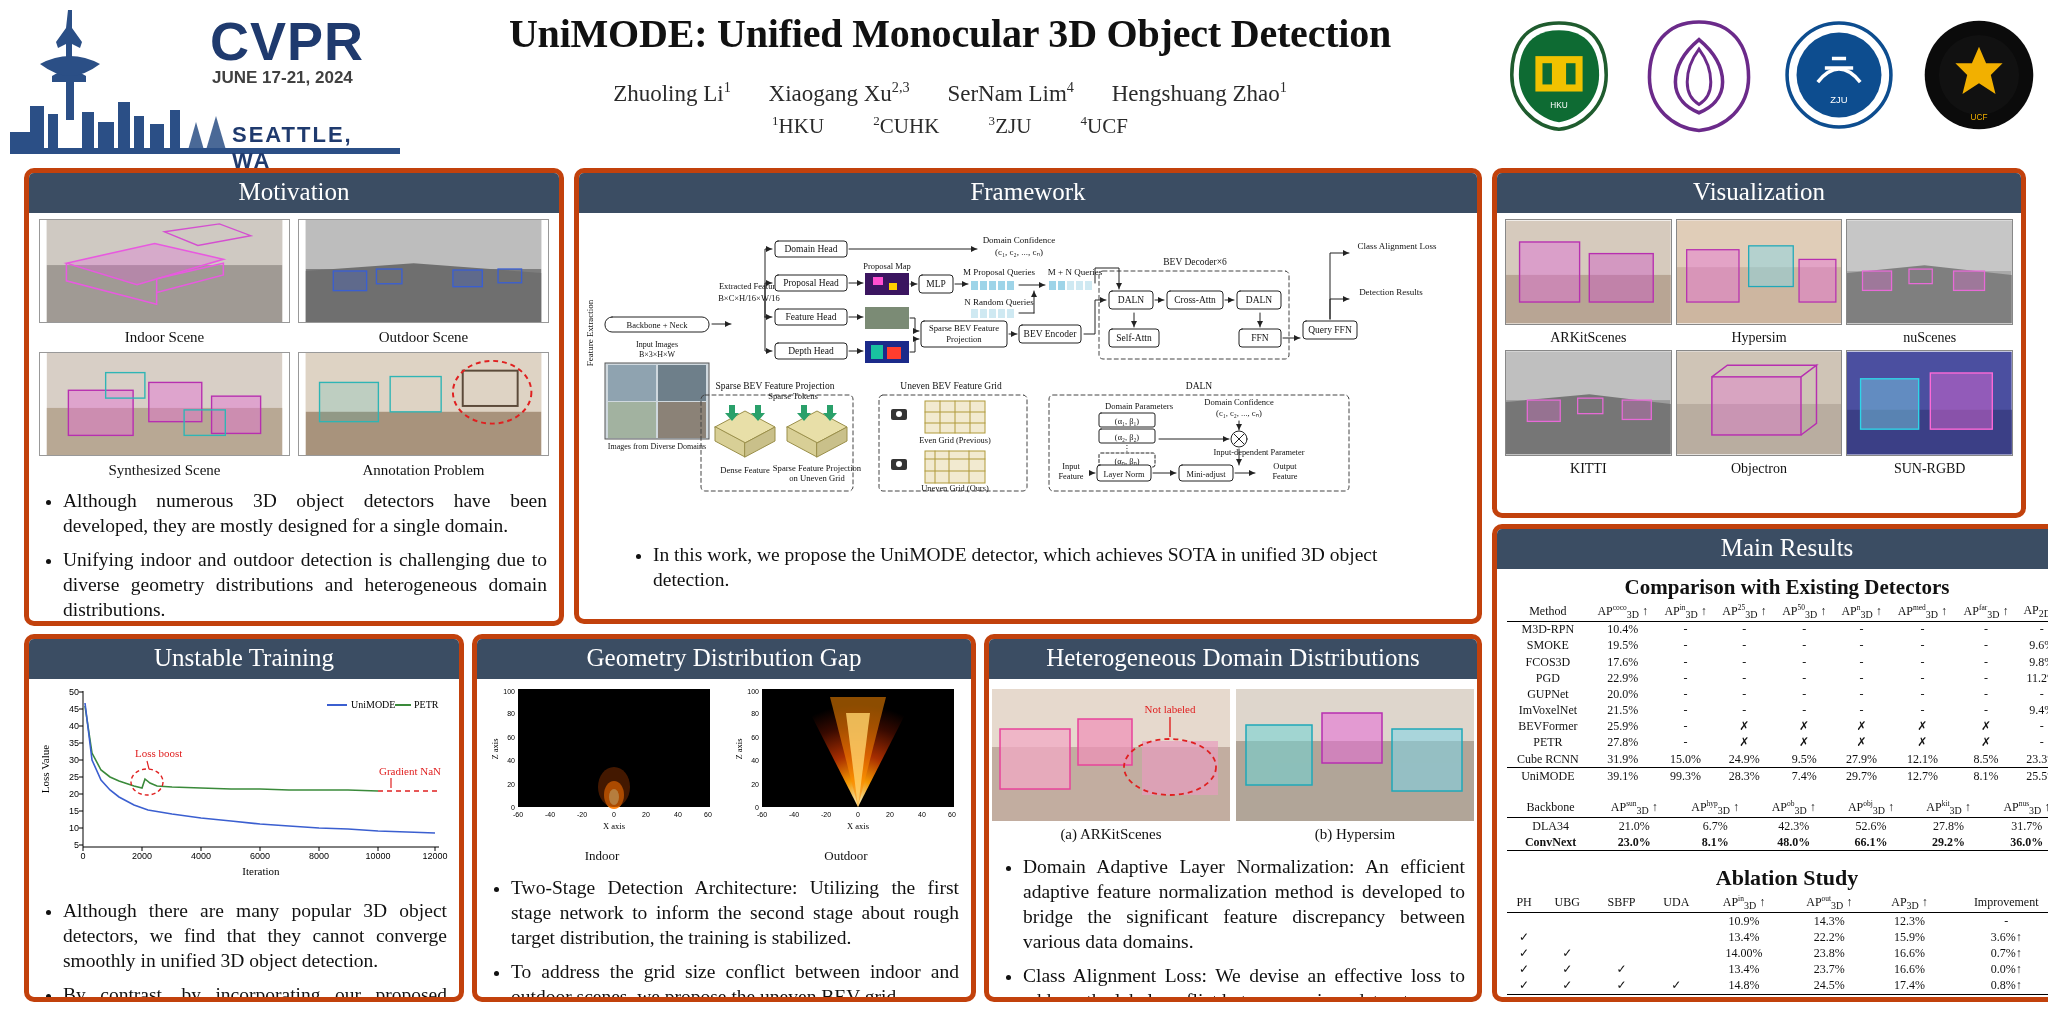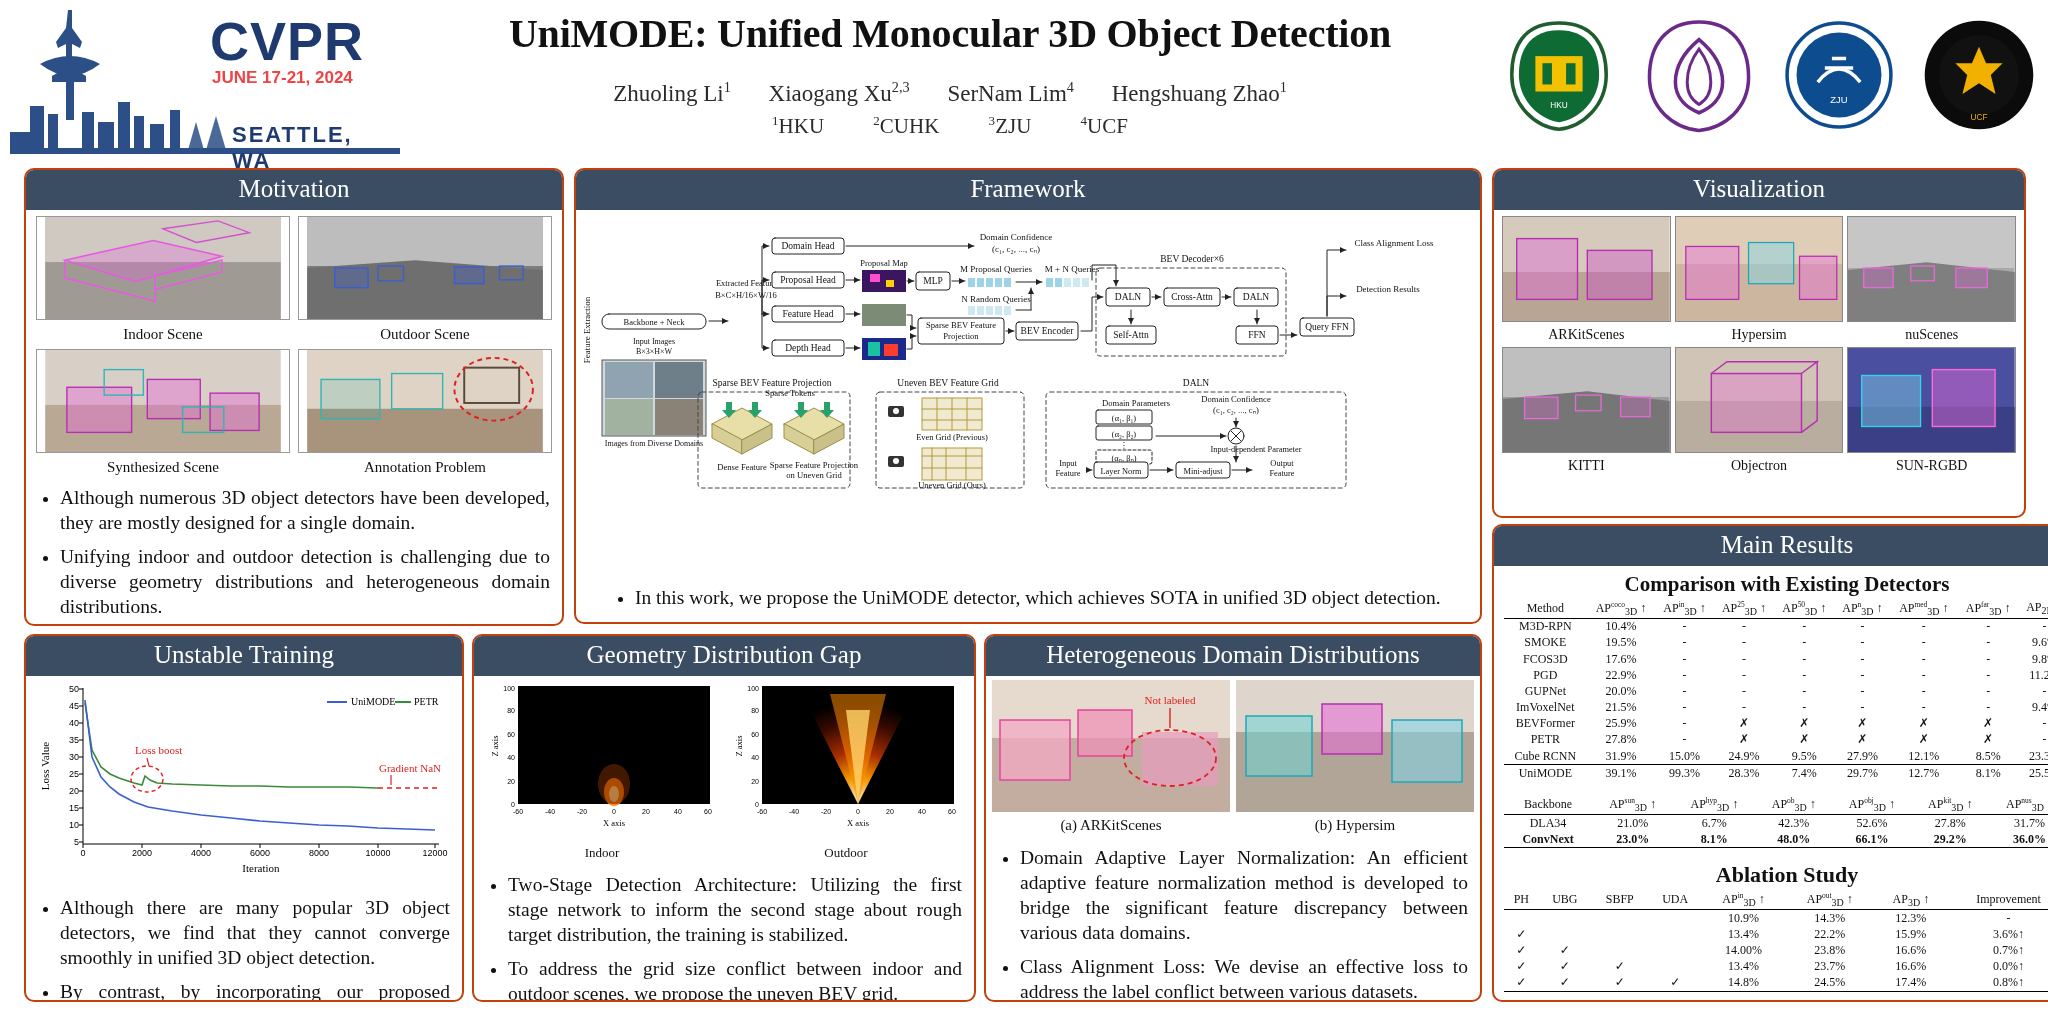--- a/index.html
+++ b/index.html
@@ -11,36 +11,36 @@
     color:#111;
     overflow:hidden;
   }
   .poster { position:relative; width:2048px; height:1024px; }
 
   
   .header { position:absolute; left:0; top:0; width:2048px; height:156px; }
   .cvpr-logo { position:absolute; left:10px; top:2px; width:390px; height:152px; background:#ffffff; }
   .cvpr-sky { position:absolute; left:0; top:0; width:390px; height:152px; overflow:hidden; }
   .cvpr-text { position:absolute; left:200px; top:8px; color:#1f3a6e; font-family:"Liberation Sans", sans-serif; font-weight:bold; font-size:54px; letter-spacing:1px; }
-  .cvpr-date { position:absolute; left:202px; top:66px; color:#ef4444; font-family:"Liberation Sans", sans-serif; font-weight:bold; font-size:17px; }
+  .cvpr-date { position:absolute; left:202px; top:66px; color:#404040; font-family:"Liberation Sans", sans-serif; font-weight:bold; font-size:17px; }
   .cvpr-city { position:absolute; left:222px; top:120px; color:#1f3a6e; font-family:"Liberation Sans", sans-serif; font-weight:bold; font-size:22px; letter-spacing:2px; }
 
   .title-block { position:absolute; left:420px; top:10px; width:1060px; text-align:center; }
   .ptitle { font-size:40px; font-weight:bold; letter-spacing:-0.2px; }
   .authors { margin-top:22px; font-size:23px; color:#2b2b2b; }
   .authors span.au { margin:0 16px; }
   .affil { margin-top:6px; font-size:21px; color:#2b2b2b; }
   .affil span.af { margin:0 22px; }
   sup { font-size:0.62em; }
 
   .logos { position:absolute; left:1500px; top:10px; width:540px; height:132px; }
   .ulogo { position:absolute; top:6px; width:118px; height:118px; }
 
   
-  .panel { position:absolute; border:2px solid #c2410c; border-radius:10px; background:#fff; overflow:hidden; }
+  .panel { position:absolute; border:5px solid #c2410c; border-radius:10px; background:#fff; overflow:hidden; }
   .panel > .phead {
     background:#3b4d63; color:#fff; text-align:center;
     font-size:25px; padding:5px 0 7px 0; font-family:"Liberation Serif", serif;
   }
   .pbody { padding:8px 10px; }
   ul.bullets { margin:4px 0 0 0; padding-left:22px; }
   ul.bullets li { font-size:19.5px; line-height:1.28; text-align:justify; margin-bottom:9px; }
   ul.bullets li::marker { font-size:18px; }
 
   
@@ -61,21 +61,21 @@
   .geo-cell { text-align:center; }
   .geo-cap { font-size:13px; margin-top:1px; }
 
   
   #framework { left:574px; top:168px; width:908px; height:456px; }
   .fw-canvas { position:relative; width:100%; height:250px; }
   .fw-note { font-size:19px; padding:2px 10px 0 24px; }
 
   
   #hetero { left:984px; top:634px; width:498px; height:368px; }
-  .het-imgs { display:flex; gap:6px; justify-content:center; padding-top:4px; }
+  .het-imgs { display:flex; gap:6px; justify-content:center; padding-top:10px; }
   .het-cap { font-size:15px; text-align:center; margin-top:1px; }
 
   
   #visual { left:1492px; top:168px; width:534px; height:350px; }
   .vis-grid { display:grid; grid-template-columns:repeat(3,1fr); gap:4px 4px; padding:6px 8px 0 8px; }
   .vis-cell { text-align:center; }
   .vis-img { width:100%; height:106px; border:1px solid #888; }
   .vis-cap { font-size:14px; margin-top:1px; }
 
   
@@ -617,21 +617,21 @@
           <line x1="512" y1="260" x2="516" y2="260" stroke="#222" marker-end="url(#ah)"></line>
           <line x1="574" y1="260" x2="597" y2="260" stroke="#222" marker-end="url(#ah)"></line>
           <line x1="656" y1="260" x2="676" y2="260" stroke="#222" marker-end="url(#ah)"></line>
           <path d="M660 236 L660 252" fill="none" stroke="#222" marker-end="url(#ah)"></path>
           <text x="706" y="256" text-anchor="middle" font-size="8.4">Output</text>
           <text x="706" y="266" text-anchor="middle" font-size="8.4">Feature</text>
         </g>
       </svg>
     </div>
     <div class="fw-note" style="position:absolute; left:10px; bottom:10px; width:884px;">
-      <ul class="bullets" style="padding-left:24px; margin:1px;">
+      <ul class="bullets" style="padding-left:24px; margin:16px;">
         <li style="margin-bottom:0; text-align:left;">In this work, we propose the UniMODE detector, which achieves SOTA in unified 3D object detection.</li>
       </ul>
     </div>
   </div>
 
   <div class="panel" id="hetero">
     <div class="phead">Heterogeneous Domain Distributions</div>
     <div class="het-imgs">
       <div>
         <svg width="238" height="132" viewBox="0 0 238 132">

